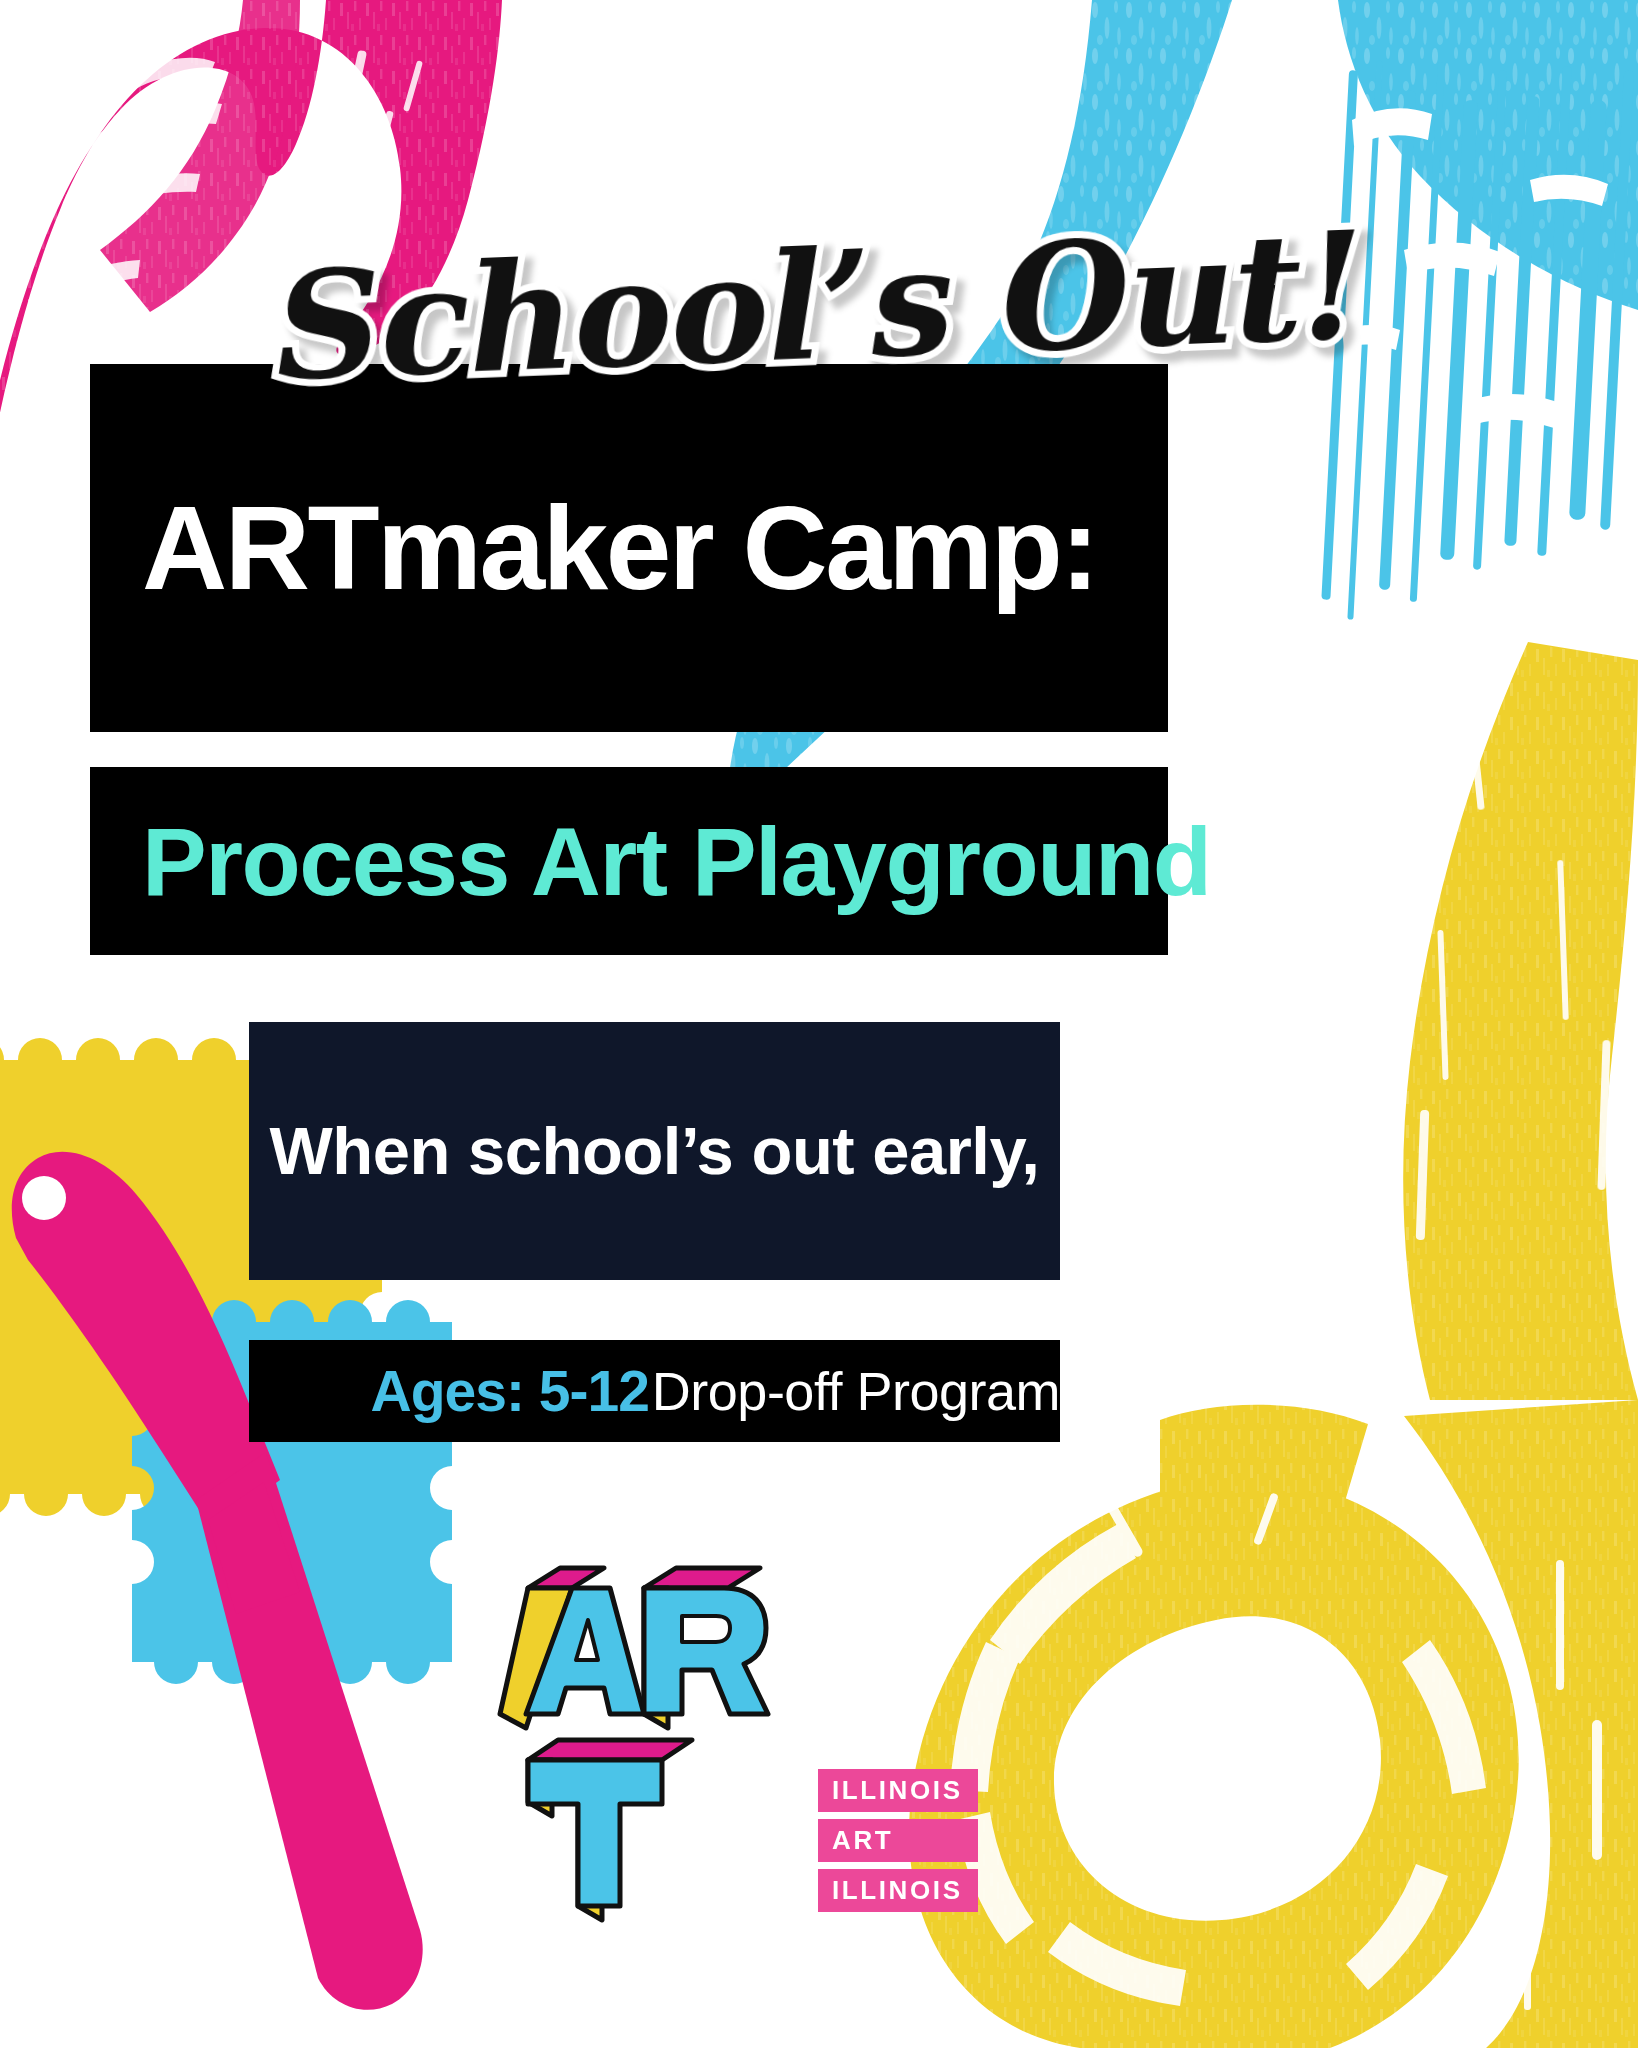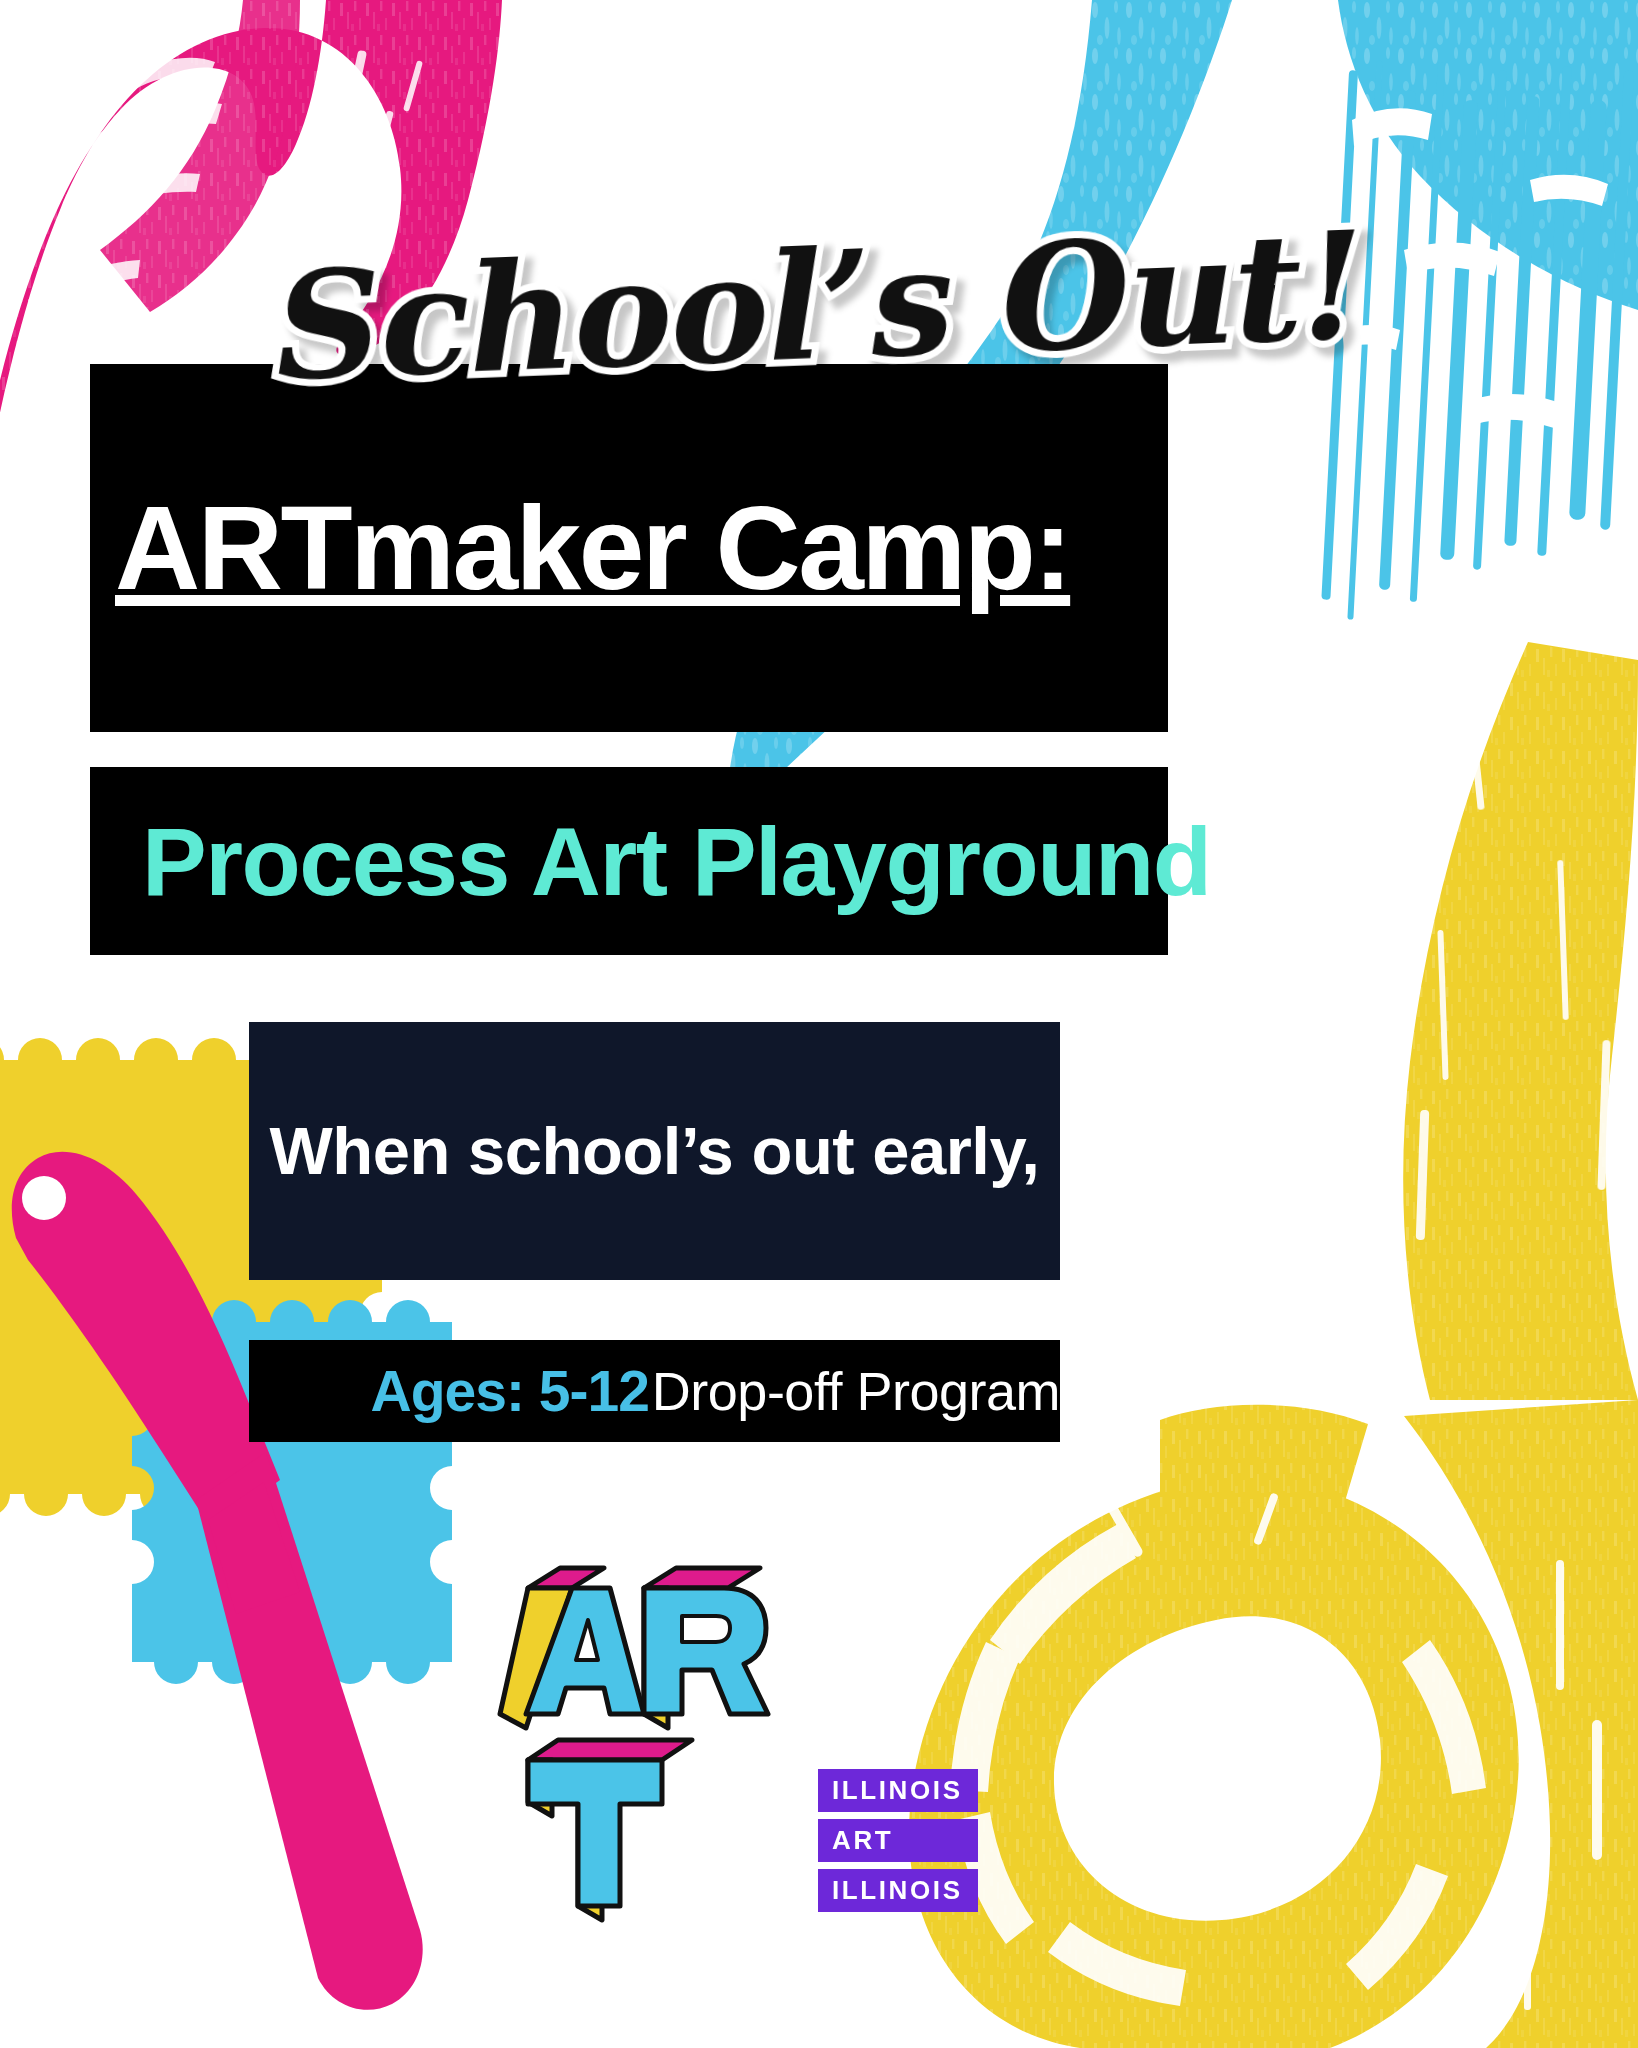--- a/index.html
+++ b/index.html
@@ -61,24 +61,23 @@
     left: 90px;
     top: 364px;
     width: 1078px;
     height: 368px;
   }
   #band-title .txt {
     color: #ffffff;
     font-size: 118px;
     font-weight: bold;
     letter-spacing: -2.5px;
-    padding-left: 25px;
+    padding-left: 52px;
     line-height: 1;
     white-space: nowrap;
-    text-decoration: underline;
   }
 
   #band-subtitle {
     left: 90px;
     top: 767px;
     width: 1078px;
     height: 188px;
   }
   #band-subtitle .txt {
     color: #5eead4;
@@ -153,21 +152,21 @@
     position: absolute;
     left: 818px;
     top: 1769px;
     width: 160px;
     z-index: 35;
     display: flex;
     flex-direction: column;
     gap: 7px;
   }
   #logo-words .wbox {
-    background: #6d28d9;
+    background: #ec4899;
     color: #ffffff;
     font-size: 26px;
     font-weight: bold;
     letter-spacing: 2.6px;
     padding: 8px 14px 9px 14px;
     line-height: 1;
   }
 </style>
 </head>
 <body>

